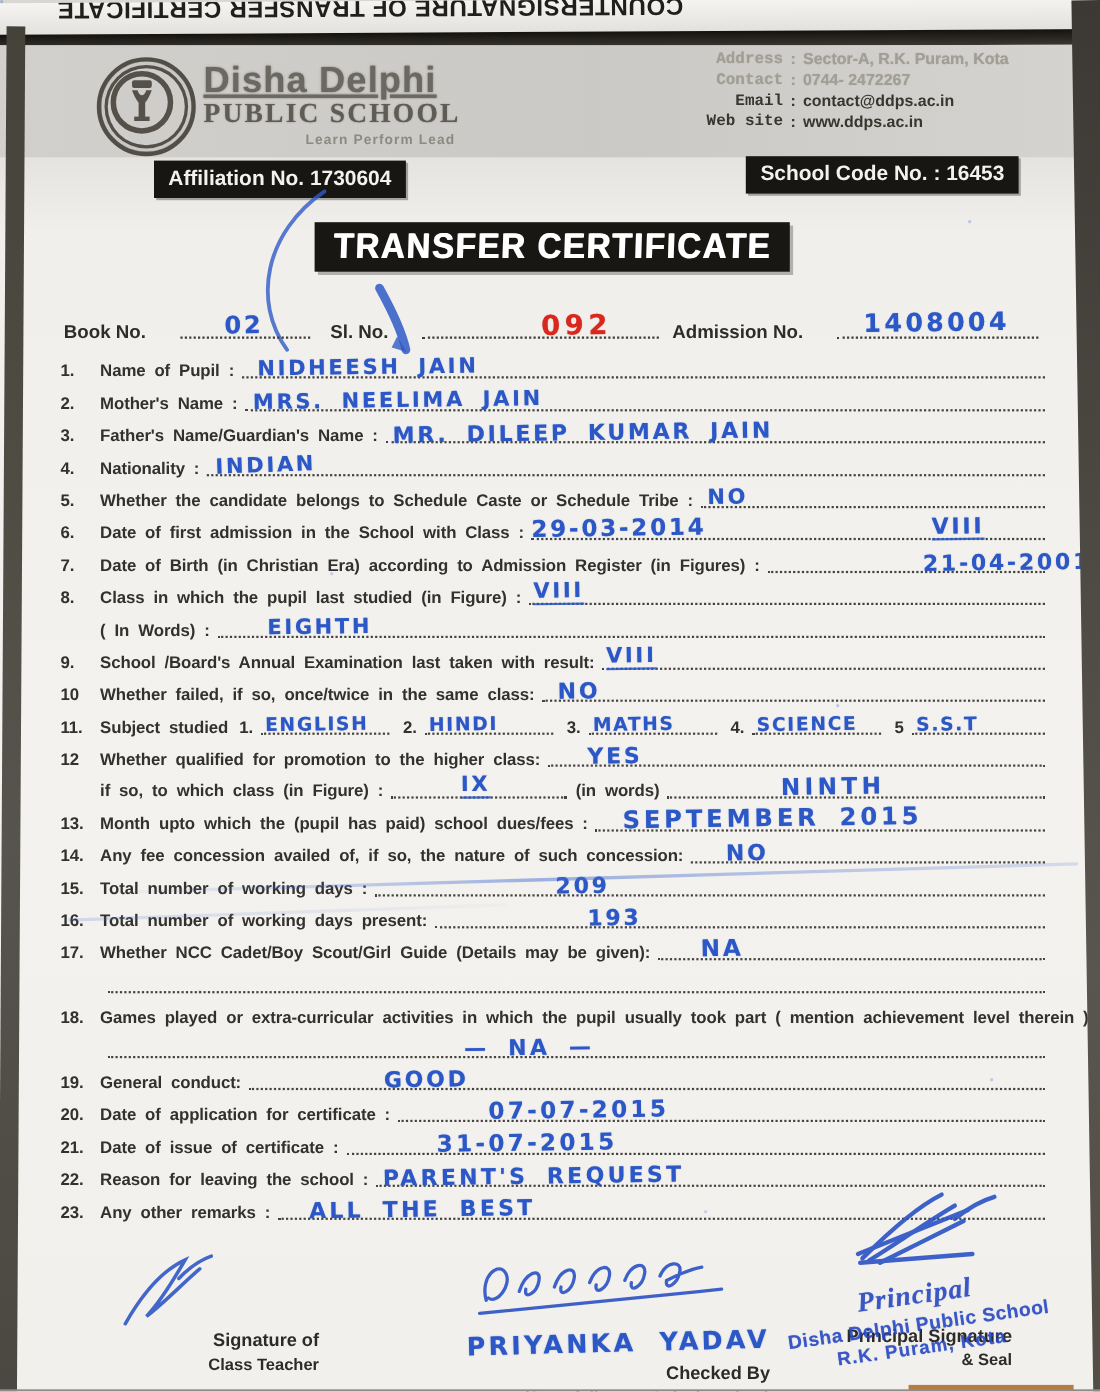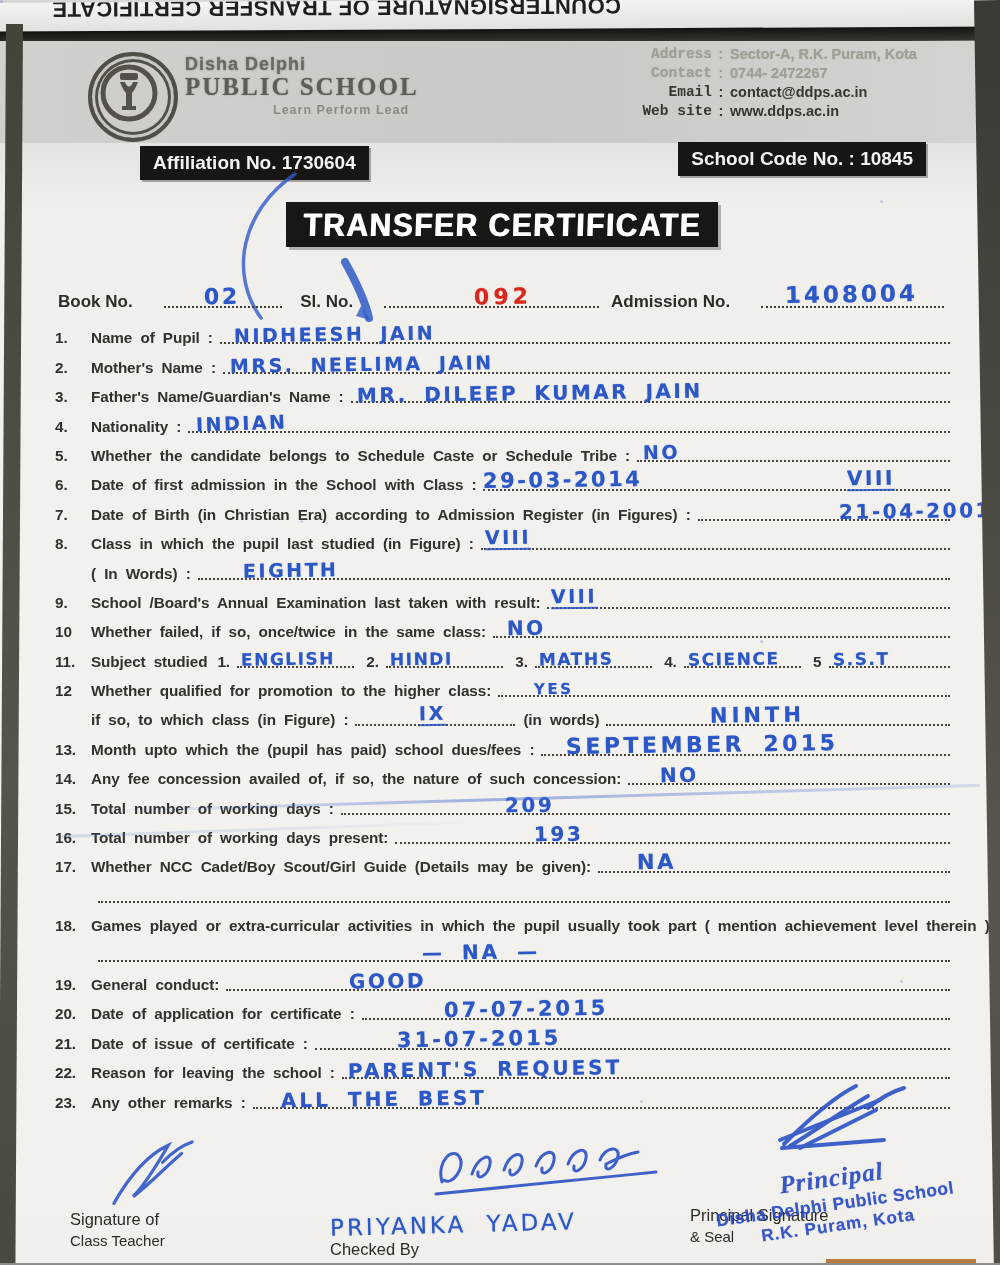--- a/index.html
+++ b/index.html
@@ -25,24 +25,24 @@
                        300px 520px 0 rgba(70,110,210,.25),760px 640px 0 rgba(70,110,210,.3),180px 900px 0 rgba(70,110,210,.25),
                        900px 980px 0 rgba(70,110,210,.3),640px 1100px 0 rgba(70,110,210,.25);}
 
   
   .headband{position:absolute;top:41px;left:0;right:18px;height:102px;
             background:linear-gradient(90deg,#d2d0cc,#cbc9c5 55%,#d5d3cf);}
   .logo{position:absolute;left:88px;top:52px;width:82px;height:82px;border-radius:50%;
         border:4px solid #514e48;box-shadow:inset 0 0 0 3px #c9c7c3, inset 0 0 0 6px #545049;background:#cfcdc9;}
   .logo svg{position:absolute;left:8px;top:8px;}
   .schoolname{position:absolute;left:185px;top:54px;color:#6e6b64;}
-  .sn1{font-size:18px;font-weight:700;letter-spacing:1px;color:#6b6861;text-shadow:0 0 2px rgba(90,88,82,.7);}
+  .sn1{font-size:33px;font-weight:700;letter-spacing:1px;color:#6b6861;text-shadow:0 0 2px rgba(90,88,82,.7);text-decoration:underline;}
   .sn2{font-family:"Liberation Serif",serif;font-size:25px;font-weight:700;letter-spacing:2px;color:#5f5c55;
        text-shadow:0 0 1.5px rgba(90,88,82,.6);margin-top:-2px;}
-  .sn3{font-size:12.5px;font-weight:700;color:#8d8a83;letter-spacing:1px;margin-top:2px;margin-left:88px;}
+  .sn3{font-size:12.5px;font-weight:700;color:#8d8a83;letter-spacing:1px;margin-top:2px;margin-left:88px;text-align:center;}
   .contacts{position:absolute;right:70px;top:46px;width:300px;font-size:14.5px;font-weight:700;}
   .contact-row{display:flex;margin-bottom:2px;line-height:17px;}
   .c-label{width:82px;text-align:right;font-family:Liberation Mono, monospace;}
   .c-colon{width:18px;text-align:center;}
   .c-val{flex:1;white-space:nowrap;}
   .faded{color:#a19e96;text-shadow:0 0 1px rgba(160,157,150,.8);}
   .dark{color:#38362f;align-items:flex-end;}
 
   
   .badge{position:absolute;background:#181613;color:#f4f2ee;font-weight:700;font-size:19px;
@@ -62,21 +62,21 @@
   .ink-red{color:#d8281e;text-shadow:0 0 1px rgba(216,40,30,.6);font-weight:700;}
 
   
   .serials{position:absolute;left:58px;right:52px;top:276px;display:flex;align-items:flex-end;height:36px;
            font-size:17px;font-weight:700;color:#2e2c28;}
   .serials .grp{display:flex;align-items:flex-end;gap:23px;}
   .serials .leader{position:relative;border-bottom:2.5px dotted #3f3d38;margin:0 4px 4px 8px;}
   .s-book{width:150px;} .s-sl{width:240px;} .s-adm{width:215px;}
   .gap1{width:70px;} .gap2{width:40px;}
   .hw-book{left:40px;font-size:22px;}
-  .hw-sl{left:90px;font-size:22px;letter-spacing:4px;}
+  .hw-sl{left:108px;font-size:25px;letter-spacing:4px;}
   .hw-adm{left:24px;font-size:23px;letter-spacing:3px;bottom:0;}
 
   
   .form{position:absolute;left:55px;right:48px;top:320px;}
   .row{position:relative;display:flex;align-items:flex-end;height:29.4px;
        font-size:15.3px;font-weight:700;color:#33312d;letter-spacing:-0.1px;word-spacing:4px;}
   .num{flex:0 0 36px;padding-bottom:2px;}
   .lbl{white-space:nowrap;padding-bottom:2px;}
   .leader{flex:1;position:relative;border-bottom:2px dotted #45433e;margin:0 2px 5px 7px;}
   .leader.fixed{flex:0 0 160px;}
@@ -86,21 +86,21 @@
 
   
   .r1 .hw{left:2%;} .r2 .hw{left:1%;} .r3 .hw{left:1%;font-size:20px;}
   .r4 .hw{left:1%;transform:rotate(-2deg);} .r5 .hw{left:2%;}
   .r6 .hw.v1{left:0;font-size:21px;} .r6 .hw.v2{left:auto;right:55px;font-size:20px;}
   .r7a .hw{left:56%;font-size:20px;} 
   .r7b .hw{left:1%;font-size:20px;letter-spacing:5px;word-spacing:12px;}
   .r8a .hw{left:1%;} .r8b .hw{left:6%;}
   .r9 .hw{left:1%;} .r10 .hw{left:3%;font-size:20px;}
   .r11 .hw{left:4px;font-size:17px;letter-spacing:1.5px;}
-  .r12a .hw{left:8%;font-size:15px;}
+  .r12a .hw{left:8%;font-size:20px;}
   .r12b .hw.v1{left:40%;} .r12b .hw.v2{left:30%;font-size:21px;letter-spacing:4px;}
   .r13 .hw{left:6%;font-size:22px;letter-spacing:3.5px;}
   .r14 .hw{left:10%;font-size:20px;}
   .r15 .hw{left:27%;font-size:20px;} .r16 .hw{left:25%;font-size:20px;}
   .r17a .hw{left:11%;font-size:21px;}
   .r18b .hw{left:38%;font-size:20px;letter-spacing:3px;}
   .r19 .hw{left:17%;font-size:20px;}
   .r20 .hw{left:14%;font-size:21px;letter-spacing:3px;}
   .r21 .hw{left:13%;font-size:21px;letter-spacing:3px;}
   .r22 .hw{left:1%;font-size:20px;letter-spacing:3px;}
@@ -111,21 +111,21 @@
           background:linear-gradient(90deg,rgba(70,110,210,0),rgba(70,110,210,.5) 45%,rgba(70,110,210,.18));}
   .smear2{position:absolute;left:62px;top:828px;width:400px;height:3px;transform:rotate(-2deg);opacity:.45;
           background:linear-gradient(90deg,rgba(70,110,210,.45),rgba(70,110,210,.05));}
   .penarc{position:absolute;left:213px;top:166px;}
   .princ-sign{position:absolute;left:772px;top:1078px;}
   .teacher-sign{position:absolute;left:100px;top:1136px;transform:rotate(-8deg);}
   .priyanka-sign{position:absolute;left:428px;top:1142px;}
 
   
   .footer{position:absolute;left:0;right:0;top:1150px;height:115px;}
-  .fcol{position:absolute;text-align:left;color:#2d2b27;font-weight:400;}
+  .fcol{position:absolute;text-align:right;color:#2d2b27;font-weight:700;}
   .fcol .l1{font-size:16.5px;} .fcol .l2{font-size:15px;margin-top:3px;}
   .f-left{left:70px;width:220px;top:60px;}
   .f-center{left:330px;width:370px;top:60px;}
   .f-right{left:690px;width:230px;top:56px;}
   .hw-name{position:relative;font-family:"DejaVu Sans",sans-serif;color:#2c57c6;font-size:23px;letter-spacing:3px;
            word-spacing:10px;text-shadow:0 0 1.2px rgba(44,87,198,.6);transform:rotate(-1.5deg);margin-bottom:4px;}
   .stamp{position:absolute;left:662px;top:14px;width:345px;text-align:center;transform:rotate(-8deg);
          color:#2547c2;opacity:.9;text-shadow:0 0 1px rgba(37,71,194,.6);}
   .stamp .st1{font-family:"Liberation Serif",serif;font-style:italic;font-weight:700;font-size:25px;letter-spacing:1px;}
   .stamp .st2{font-weight:700;font-size:17.5px;letter-spacing:.5px;margin-top:2px;}
@@ -175,21 +175,21 @@
       <span class="c-val">contact@ddps.ac.in</span>
     </div>
     <div class="contact-row dark">
       <span class="c-label">Web site</span>
       <span class="c-colon">:</span>
       <span class="c-val">www.ddps.ac.in</span>
     </div>
   </div>
 
   <div class="badge aff">Affiliation No. 1730604</div>
-  <div class="badge code">School Code No. : 10845</div>
+  <div class="badge code">School Code No. : 16453</div>
   <div class="titlebox">
     <span class="titletext">TRANSFER CERTIFICATE</span>
   </div>
 
   <svg class="penarc" width="200" height="170" viewBox="0 0 200 170">
     <path d="M 82 8 C 28 45 16 108 48 152" fill="none" stroke="#2f5ac8" stroke-width="3.5" stroke-linecap="round" opacity="0.8"></path>
     <path d="M 132 96 C 142 114 152 134 156 152" fill="none" stroke="#2f5ac8" stroke-width="8" stroke-linecap="round" opacity="0.85"></path>
     <path d="M 148 140 L 157 154 L 143 150" fill="#2f5ac8" opacity="0.8"></path>
   </svg>
 

